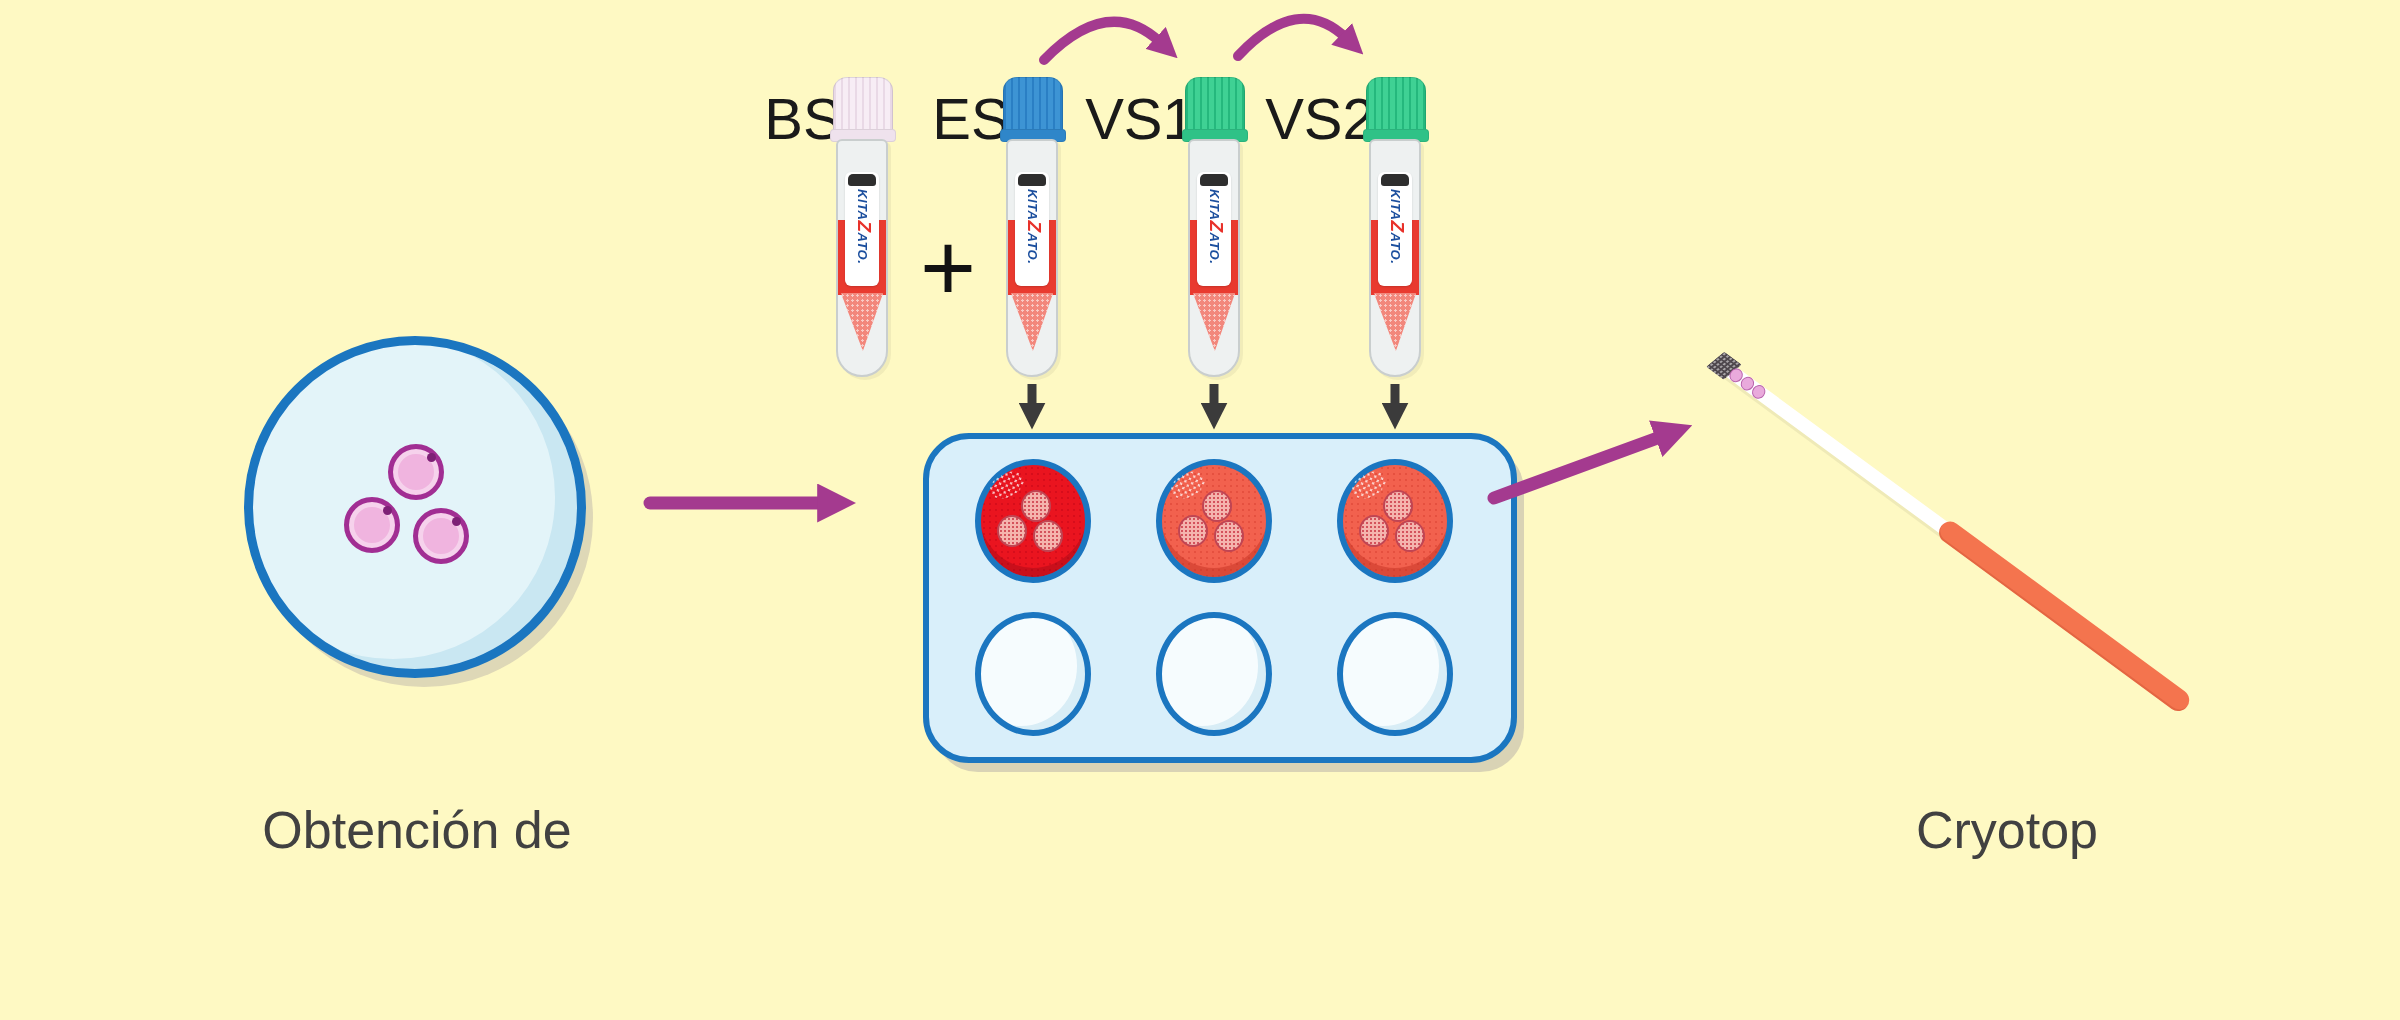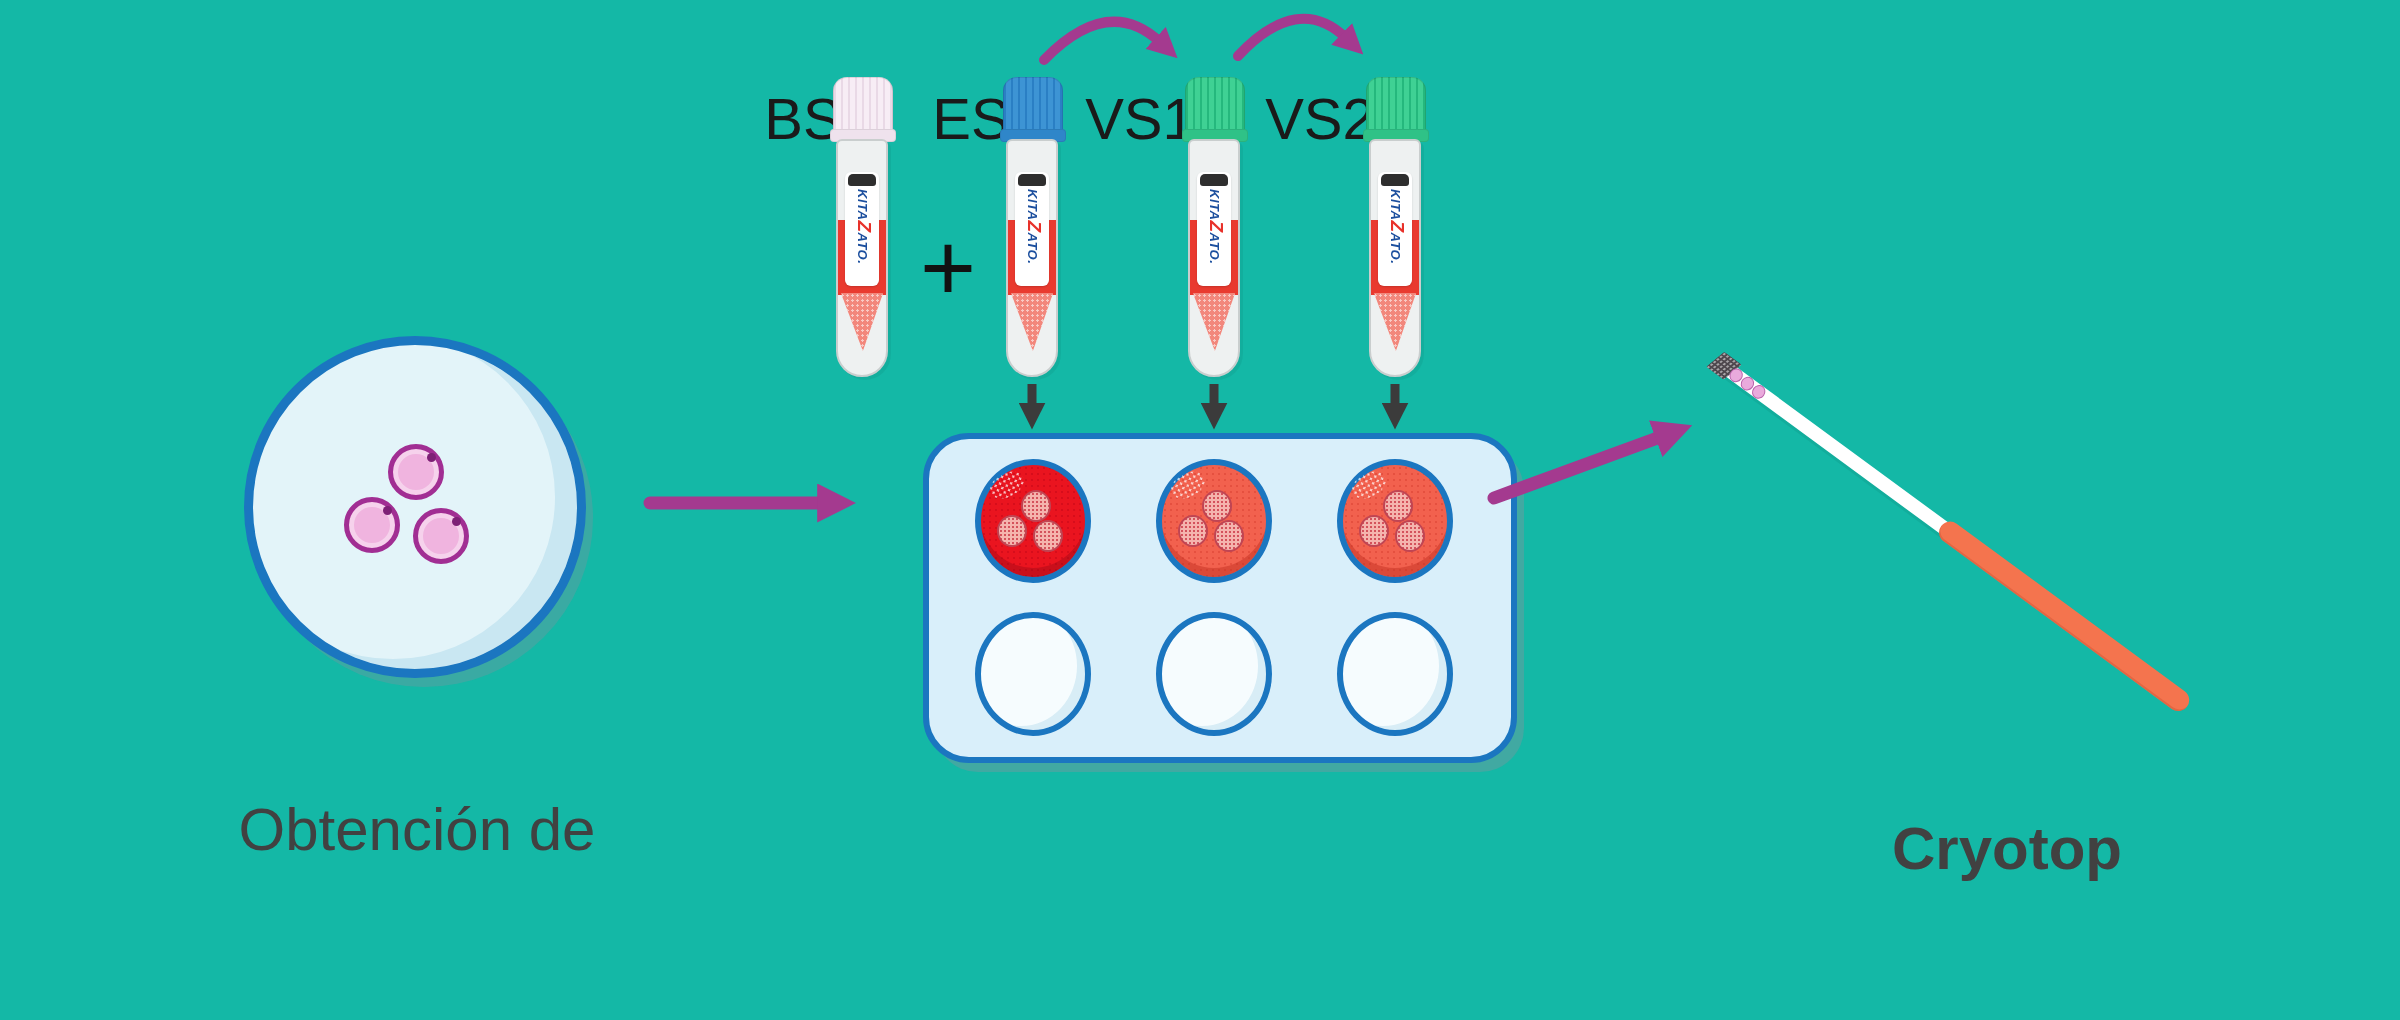--- a/index.html
+++ b/index.html
@@ -1,17 +1,17 @@
 <!DOCTYPE html>
 <html><head>
 <meta charset="utf-8">
 <style>
   html,body{margin:0;padding:0;}
   body{font-family:"Liberation Sans",sans-serif;}
-  .canvas{position:relative;width:2400px;height:1020px;background:#14b8a6;overflow:hidden;}
+  .canvas{position:relative;width:2400px;height:1020px;background:#fef9c3;overflow:hidden;}
 
   
   .overlay{position:absolute;left:0;top:0;z-index:6;pointer-events:none;}
 
   
   .petri{position:absolute;left:244px;top:336px;width:324px;height:324px;border-radius:50%;
     background:#E3F4F9;border:9px solid #1B76C0;
     box-shadow:9px 11px 0 -2px rgba(150,140,155,0.30), inset -22px -10px 0 0 #C9E7F2;z-index:2;}
   .oocyte{position:absolute;width:46px;height:46px;border-radius:50%;
     background:#F0B4DF;border:5px solid #A12E93;
@@ -76,25 +76,25 @@
     box-shadow:2px 3px 0 rgba(0,0,0,0.06);}
   .cryo-tip{position:absolute;left:-4px;top:-1px;width:22px;height:23px;background-color:#4E474D;
     background-image:radial-gradient(circle,rgba(255,255,255,0.5) 1px,transparent 1.2px);background-size:4px 4px;
     transform:skewX(-14deg);border-radius:2px;}
   .ccell{position:absolute;top:4px;width:13px;height:14px;border-radius:50%;background:#E9AADC;border:1.5px solid #B963AC;box-sizing:border-box;}
   .cc1{left:16px;} .cc2{left:30px;} .cc3{left:44px;}
   .cryo-handle{position:absolute;left:277px;top:0;width:305px;height:22px;border-radius:12px;background:#F4744E;
     box-shadow:inset 0 -2px 0 rgba(180,60,30,0.25);}
 
   
-  .caption{position:absolute;transform:translateX(-50%);font-size:60px;line-height:96px;
+  .caption{position:absolute;transform:translateX(-50%);font-size:52px;line-height:96px;
     color:#414141;white-space:nowrap;z-index:4;}
   .cap-left{left:417px;top:782px;}
   .cap-mid{left:1243px;top:796px;}
-  .cap-right{left:2007px;top:801px;font-weight:bold;}
+  .cap-right{left:2007px;top:782px;}
 </style>
 </head>
 <body>
 
 <div class="canvas">
 
   <svg class="overlay" width="2400" height="1020" viewBox="0 0 2400 1020">
     <defs>
       <marker id="mMag" viewBox="0 0 10 10" refX="2" refY="5" markerWidth="3" markerHeight="3" orient="auto">
         <path d="M0,0 L10,5 L0,10 z" fill="#A43A8F"></path>

